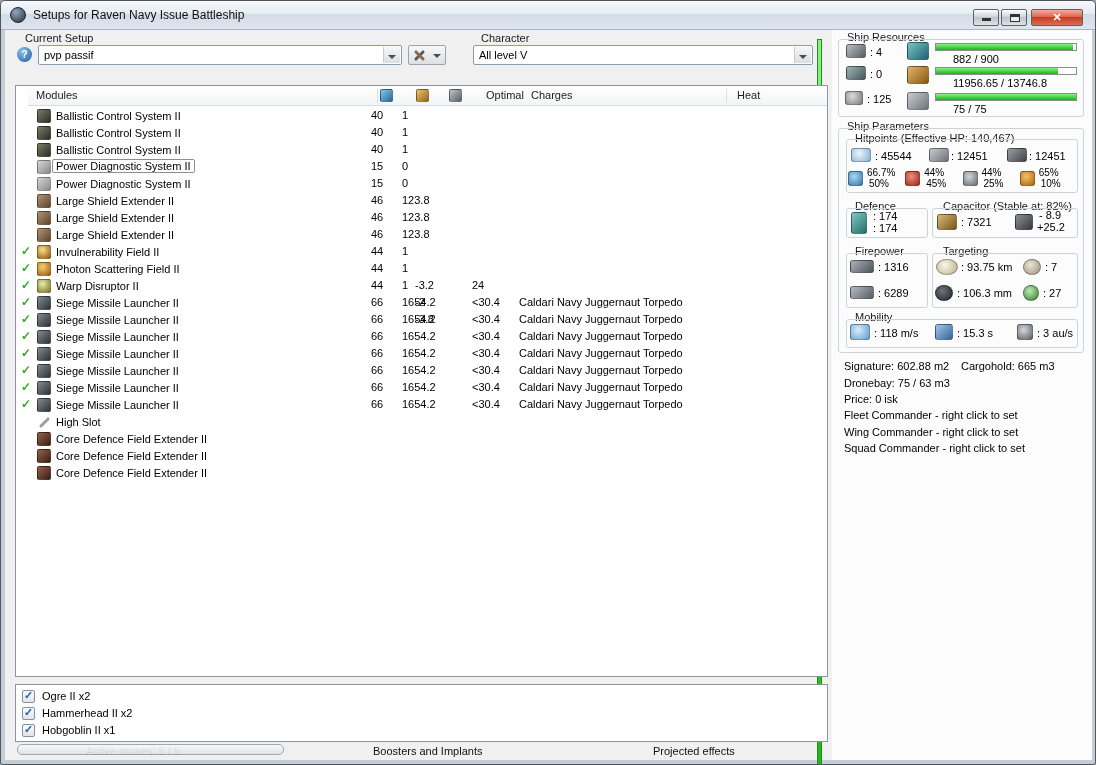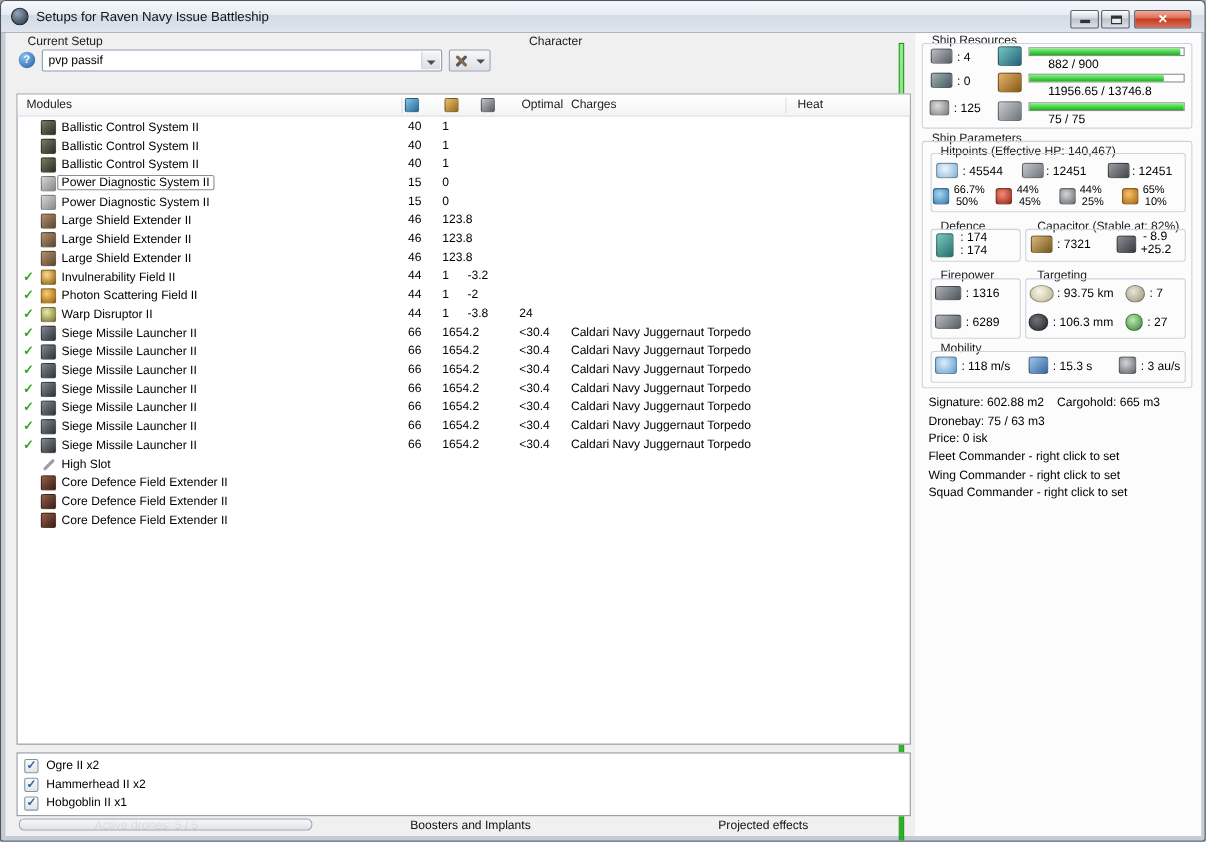--- a/index.html
+++ b/index.html
@@ -43,33 +43,33 @@
   .wrench::before { content:""; position:absolute; left:1px; top:6px; width:13px; height:3px;
     background:#555b62; transform:rotate(-45deg); border-radius:2px; }
   .wrench::after { content:""; position:absolute; left:1px; top:6px; width:13px; height:3px;
     background:#8a6a48; transform:rotate(45deg); border-radius:2px; }
   .tools-btn .tri { left:24px; }
   .skillbar { position:absolute; left:816px; top:38px; width:5px; height:25px;
     border:1px solid #2c8a1e; }
 
   .modules-table { position:absolute; left:14px; top:84px; width:813px; height:592px;
     background:#fff; border:1px solid #8f959d; }
-  .mt-header { position:absolute; left:0; top:0; right:0; height:20px;
+  .mt-header { position:absolute; left:12px; top:0; right:0; height:20px;
     background:linear-gradient(#ffffff,#f2f4f6); border-bottom:1px solid #d8dbdf; }
   .mt-header span { position:absolute; top:3px; color:#222; }
   .h-sep { position:absolute; top:2px; bottom:2px; width:1px; background:#dcdfe3; }
   .h-icon { width:13px; height:13px; border-radius:2px; border:1px solid rgba(0,0,0,.3); }
   .mt-rows { position:absolute; left:0; top:22px; right:0; }
   .mod-row { position:relative; height:17px; }
   .mod-row span { position:absolute; top:1px; white-space:nowrap; }
   .c-check { left:5px; width:12px; color:#35a825; font-weight:bold; font-size:12px; top:0 !important; }
   .c-icon { left:21px; top:1px !important; width:14px; height:14px; border-radius:2px; border:1px solid rgba(0,0,0,.25); }
   .c-name { left:40px; top:2px !important; }
   .c-name.sel { border:1px solid #8a8f96; border-radius:2px; background:#fff; padding:0 3px; top:0 !important; margin-left:-4px; }
-  .c-cpu { left:355px; } .c-pg { left:386px; } .c-cap { left:409px; }
+  .c-cpu { left:355px; } .c-pg { left:386px; } .c-cap { left:399px;margin-top:34px; }
   .c-opt { left:456px; } .c-chg { left:503px; }
 
   .ic-bcs { background:linear-gradient(135deg,#7b7b66,#2d2d25); }
   .ic-pds { background:linear-gradient(135deg,#d6d6d6,#898989); }
   .ic-lse { background:linear-gradient(135deg,#b29172,#5c472f); }
   .ic-invuln { background:radial-gradient(circle at 38% 32%,#ffdf8c,#8a590f); }
   .ic-photon { background:radial-gradient(circle at 38% 32%,#ffce6a,#955f0e); }
   .ic-warp { background:radial-gradient(circle at 38% 32%,#eeeaa8,#74742c); }
   .ic-siege { background:linear-gradient(135deg,#838b91,#2e3337); }
   .ic-rig { background:linear-gradient(135deg,#97604b,#381f16); }
@@ -160,20 +160,26 @@
     <span class="combo-text">pvp passif</span>
     <span class="combo-btn">
         <span class="tri"></span>
       </span>
   </div>
   <div class="tools-btn">
     <span class="wrench"></span>
     <span class="tri"></span>
   </div>
   <span class="lbl" style="left:480px;top:31px">Character</span>
+  <div class="combo" style="left:472px;top:44px;width:340px">
+    <span class="combo-text">All level V</span>
+    <span class="combo-btn">
+        <span class="tri"></span>
+      </span>
+  </div>
   <div class="skillbar bar-fill"></div>
 
   <div class="modules-table">
     <div class="mt-header">
       <span style="left:8px">Modules</span>
       <span class="h-sep" style="left:349px"></span>
       <span class="h-icon ic-cpu-col" style="left:352px"></span>
       <span class="h-icon ic-pg-col" style="left:388px"></span>
       <span class="h-icon ic-cap-col" style="left:421px"></span>
       <span style="left:458px">Optimal</span>

